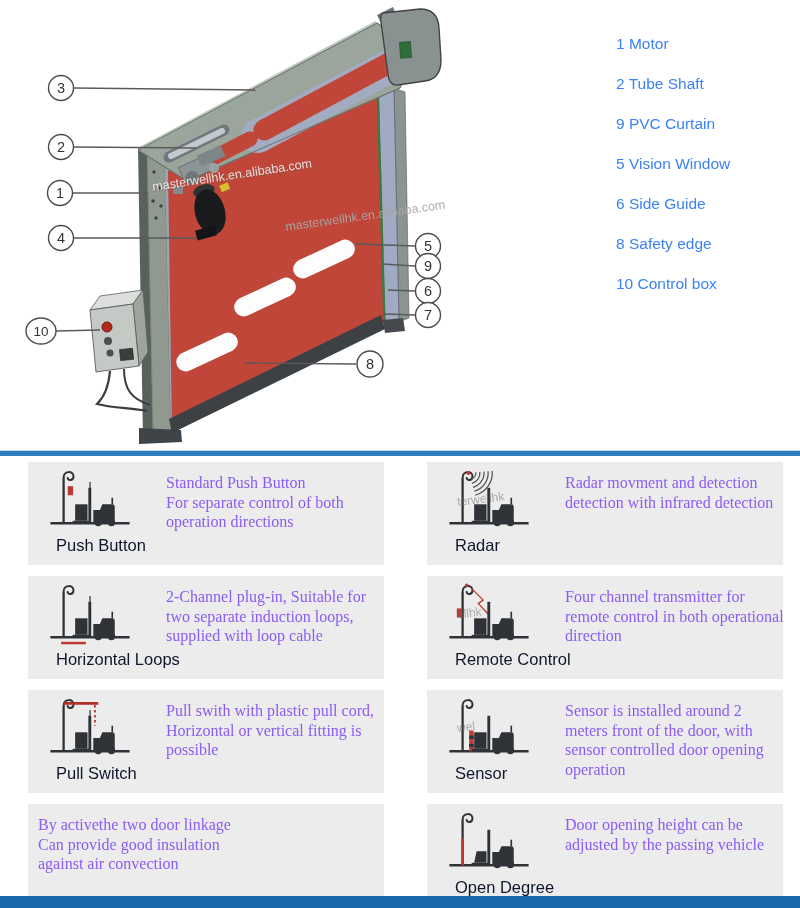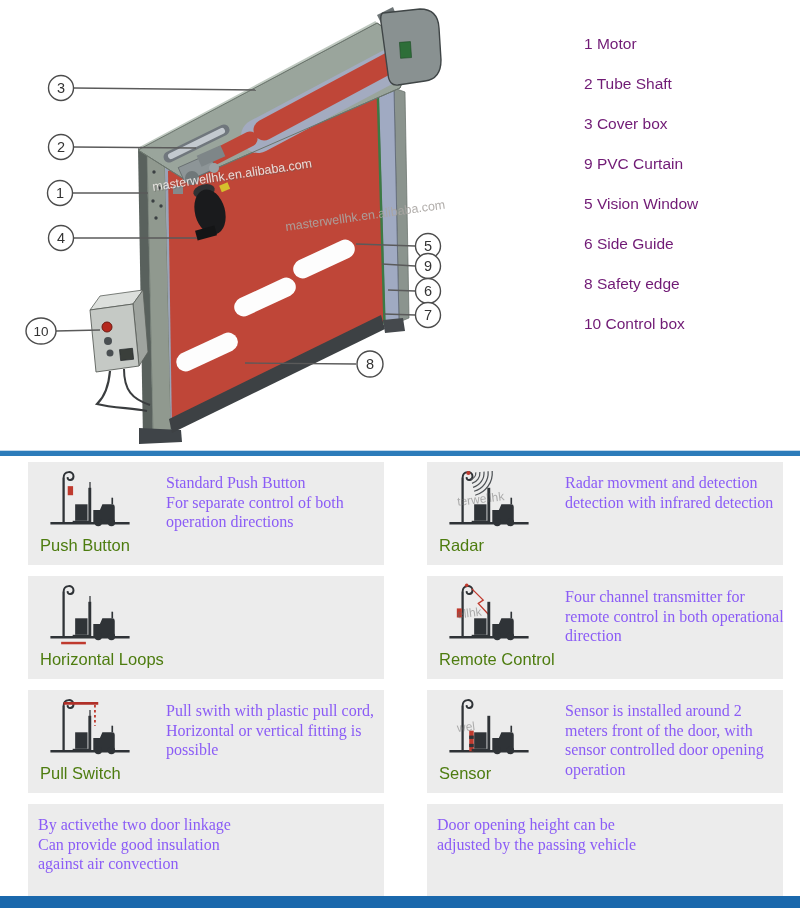--- a/index.html
+++ b/index.html
@@ -3,33 +3,33 @@
 <meta charset="utf-8">
 <style>
   html,body{margin:0;padding:0;}
   body{
     width:800px;height:908px;position:relative;overflow:hidden;
     background:#ffffff;font-family:"Liberation Sans", sans-serif;
   }
   
   .diagram-wrap{position:absolute;left:0;top:0;width:560px;height:452px;}
   .legend{position:absolute;left:584px;top:24px;width:210px;}
-  .legend-item{height:40px;line-height:40px;font-size:15.5px;color:#701a75;white-space:nowrap;}
+  .legend-item{height:40px;line-height:40px;font-size:15.5px;color:#3b82f6;white-space:nowrap;margin-left:32px;}
   
   .divider-top{position:absolute;left:0;top:450px;width:800px;height:5px;background:#2c7cba;border-top:1px solid #c2d8ea;}
   .divider-bottom{position:absolute;left:0;top:896px;width:800px;height:12px;background:#1a68ac;}
   
   .features{
     position:absolute;left:28px;top:462px;width:755px;
     display:grid;grid-template-columns:356px 356px;column-gap:43px;row-gap:11px;
   }
   .cell{background:#ececec;height:103px;display:flex;}
   .iconcol{width:128px;position:relative;padding:6px 0 0 12px;box-sizing:border-box;flex:none;}
   .ficon{display:block;width:100px;height:66px;}
-  .flabel{color:#4d7c0f;font-size:16.5px;margin:2px 0 0 0;white-space:nowrap;}
+  .flabel{color:#0f172a;font-size:16.5px;margin:2px 0 0 16px;white-space:nowrap;}
   .fdesc{
     flex:1;padding:11px 0 0 10px;color:#8b5cf6;font-size:16px;line-height:1.22;
     white-space:pre;overflow:visible;font-family:Liberation Serif, serif;
   }
   .wmfrag{
     position:absolute;left:30px;top:30px;color:rgba(105,105,105,0.5);
     font-size:12px;transform:rotate(-7deg);pointer-events:none;white-space:nowrap;
   }
 </style>
 </head>
@@ -171,21 +171,20 @@
           <circle cx="370" cy="364" r="13" fill="#fff" stroke="#4c4c4c" stroke-width="1.4"></circle>
           <text x="370" y="369">8</text>
         </g>
   </g>
 </svg>
 </div>
 
 <div class="legend">
   <div class="legend-item">1 Motor</div>
   <div class="legend-item">2 Tube Shaft</div>
-  <div class="legend-item">3 Cover box</div>
   <div class="legend-item">9 PVC Curtain</div>
   <div class="legend-item">5 Vision Window</div>
   <div class="legend-item">6 Side Guide</div>
   <div class="legend-item">8 Safety edge</div>
   <div class="legend-item">10 Control box</div>
 </div>
 
 <div class="divider-top"></div>
 
 <div class="features">
@@ -253,20 +252,23 @@
           <line x1="52" y1="17" x2="52" y2="25" stroke="#2f3337" stroke-width="1.5"></line>
         <rect x="34" y="44" width="15" height="20" fill="#2f3337"></rect>
           <rect x="31" y="64" width="21" height="3" fill="#2f3337"></rect>
         <path d="M56,66 V51 h8 l3,-7 h12 a3,3 0 0 1 3,3 v19 z" fill="#2f3337"></path>
         <line x1="79" y1="36" x2="79" y2="44" stroke="#2f3337" stroke-width="2"></line>
         <circle cx="62" cy="66" r="4.5" fill="#2f3337"></circle>
           <circle cx="78" cy="66" r="4.5" fill="#2f3337"></circle>
       </svg>
       <div class="flabel">Horizontal Loops</div>
     </div>
+    <div class="fdesc">2-Channel plug-in, Suitable for
+two separate induction loops,
+supplied with loop cable</div>
   </div>
 
   <div class="cell">
     <div class="iconcol">
       <svg class="ficon" viewBox="0 0 104 80" preserveAspectRatio="xMidYMid meet">
         <line x1="4" y1="67" x2="100" y2="67" stroke="#2f3337" stroke-width="3"></line>
         <line x1="20" y1="67" x2="20" y2="12" stroke="#2f3337" stroke-width="2.8"></line>
         <path d="M20,12 C20,3 32,3 32,10 C32,16 24,16 25,11" fill="none" stroke="#2f3337" stroke-width="2.4"></path>
         <circle cx="25" cy="4" r="2.2" fill="#bf3a2e"></circle>
         <rect x="13" y="32" width="6" height="11" fill="#bf3a2e"></rect>
@@ -337,19 +339,35 @@
 operation</div>
   </div>
 
   <div class="cell">
     <div class="fdesc">By activethe two door linkage
 Can provide good insulation
 against air convection</div>
   </div>
 
   <div class="cell">
+    <div class="iconcol">
+      <svg class="ficon" viewBox="0 0 104 80" preserveAspectRatio="xMidYMid meet">
+        <line x1="4" y1="67" x2="100" y2="67" stroke="#2f3337" stroke-width="3"></line>
+        <line x1="20" y1="67" x2="20" y2="12" stroke="#2f3337" stroke-width="2.8"></line>
+        <path d="M20,12 C20,3 32,3 32,10 C32,16 24,16 25,11" fill="none" stroke="#2f3337" stroke-width="2.4"></path>
+        <line x1="20" y1="34" x2="20" y2="67" stroke="#bf3a2e" stroke-width="3.2"></line>
+        <rect x="50" y="24" width="3.5" height="42" fill="#2f3337"></rect>
+        <path d="M34,64 l3,-14 h12 v14 z" fill="#2f3337"></path>
+          <rect x="31" y="64" width="21" height="3" fill="#2f3337"></rect>
+        <path d="M56,66 V51 h8 l3,-7 h12 a3,3 0 0 1 3,3 v19 z" fill="#2f3337"></path>
+        <line x1="79" y1="36" x2="79" y2="44" stroke="#2f3337" stroke-width="2"></line>
+        <circle cx="62" cy="66" r="4.5" fill="#2f3337"></circle>
+          <circle cx="78" cy="66" r="4.5" fill="#2f3337"></circle>
+      </svg>
+      <div class="flabel">Open Degree</div>
+    </div>
     <div class="fdesc">Door opening height can be
 adjusted by the passing vehicle</div>
   </div>
 
 </div>
 
 <div class="divider-bottom"></div>
 
 </body></html>

